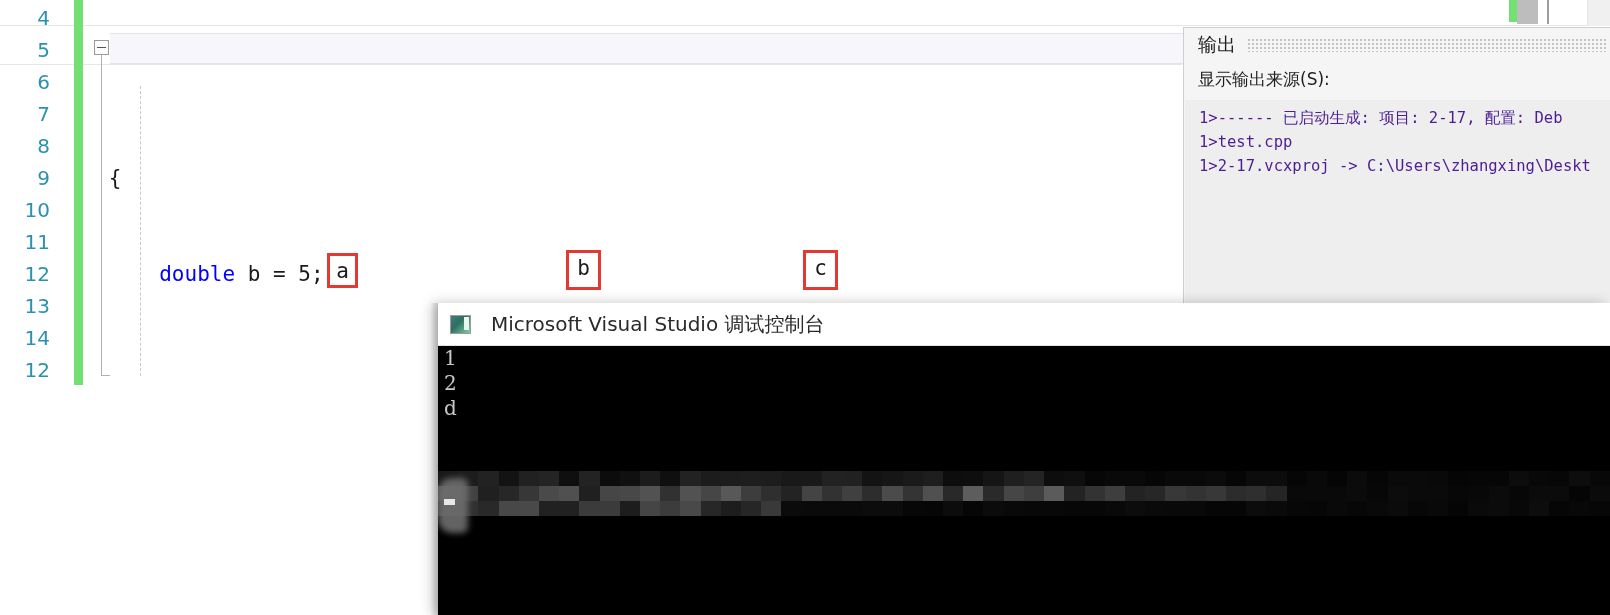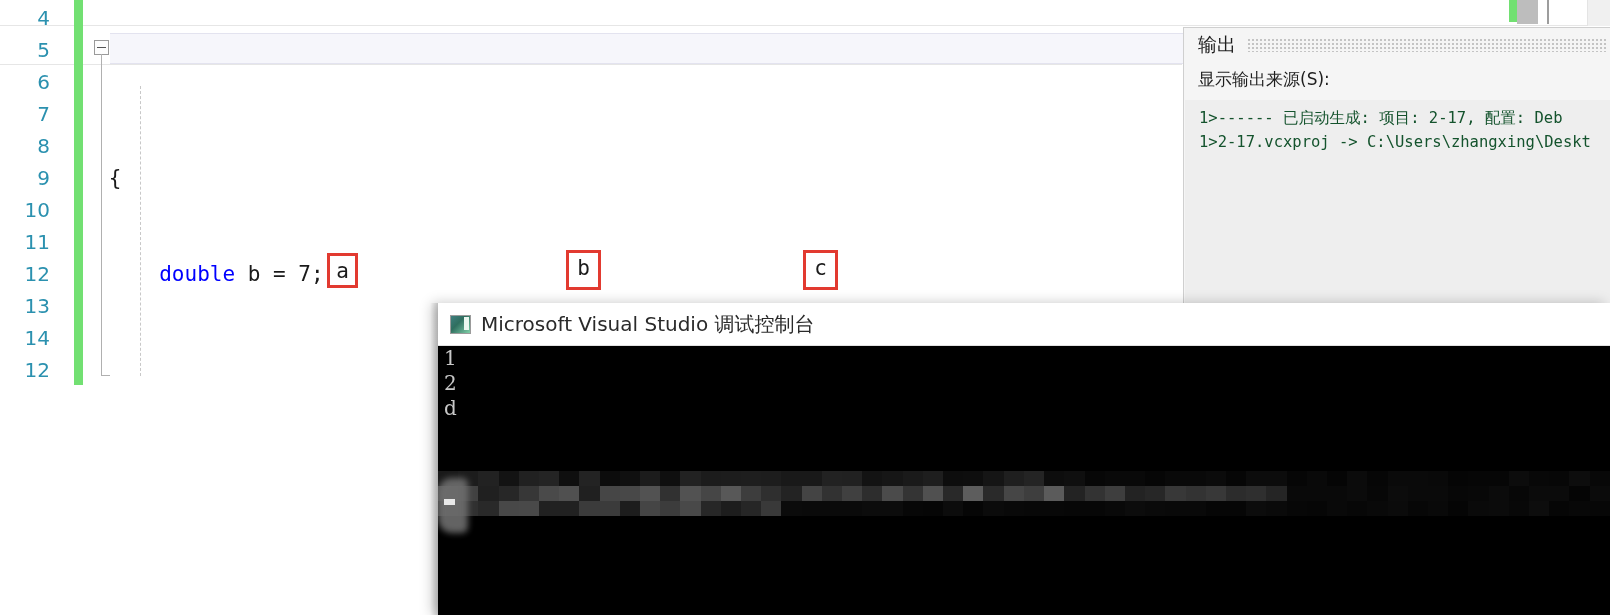--- a/index.html
+++ b/index.html
@@ -244,21 +244,21 @@
     right: 0;
     bottom: 0;
     background: #eeeeee;
     overflow: hidden;
     padding-top: 6px;
   }
   .op-line {
     font-family: "DejaVu Sans Mono", monospace;
     font-size: 15.5px;
     line-height: 24px;
-    color: #14532d;
+    color: #4c1d95;
     white-space: pre;
     padding-left: 14px;
   }
 
   
   #console-window {
     position: absolute;
     left: 438px;
     top: 303px;
     width: 1172px;
@@ -284,21 +284,21 @@
     flex: none;
   }
   .con-icon::after {
     content: "";
     position: absolute;
     right: 1px; top: 1px;
     width: 5px; height: 13px;
     background: #eaf7ef;
   }
   .con-title {
-    margin-left: 10px;
+    margin-left: 20px;
     font-family: "DejaVu Sans", sans-serif;
     font-size: 20px;
     color: #2a2a2a;
   }
   .con-body {
     position: relative;
     height: 269px;
     background: #000000;
     overflow: hidden;
   }
@@ -380,21 +380,21 @@
   <div class="change-bar"></div>
 
   <div class="cur-line-box"></div>
   <div class="fold-glyph"></div>
   <div class="guide-solid"></div>
   <div class="guide-dash"></div>
 
   <div class="code-area">
     <div class="code-line">&nbsp;</div>
     <div class="code-line">&nbsp;<span>{</span></div>
-    <div class="code-line">&nbsp;&nbsp;&nbsp;&nbsp;&nbsp;<span class="kw">double</span><span> b = 7;</span></div>
+    <div class="code-line">&nbsp;&nbsp;&nbsp;&nbsp;&nbsp;<span class="kw">double</span><span> b = 5;</span></div>
     
     
     
     
     
     
   </div>
 
   <div class="redbox" style="left:327px; top:253px; width:31px; height:35px;">
     <span>a</span>
@@ -410,20 +410,21 @@
 <div id="output-panel">
   <div class="op-titlebar">
     <span class="op-title">输出</span>
     <span class="op-grip"></span>
   </div>
   <div class="op-toolbar">
     <span class="op-toolbar-label">显示输出来源(S):</span>
   </div>
   <div class="op-body">
     <div class="op-line">1&gt;------ 已启动生成: 项目: 2-17, 配置: Deb</div>
+    <div class="op-line">1&gt;test.cpp</div>
     <div class="op-line">1&gt;2-17.vcxproj -&gt; C:\Users\zhangxing\Deskt</div>
   </div>
 </div>
 
 <div id="console-window">
   <div class="con-left-shadow"></div>
   <div class="con-titlebar">
     <span class="con-icon"></span>
     <span class="con-title">Microsoft Visual Studio 调试控制台</span>
   </div>

